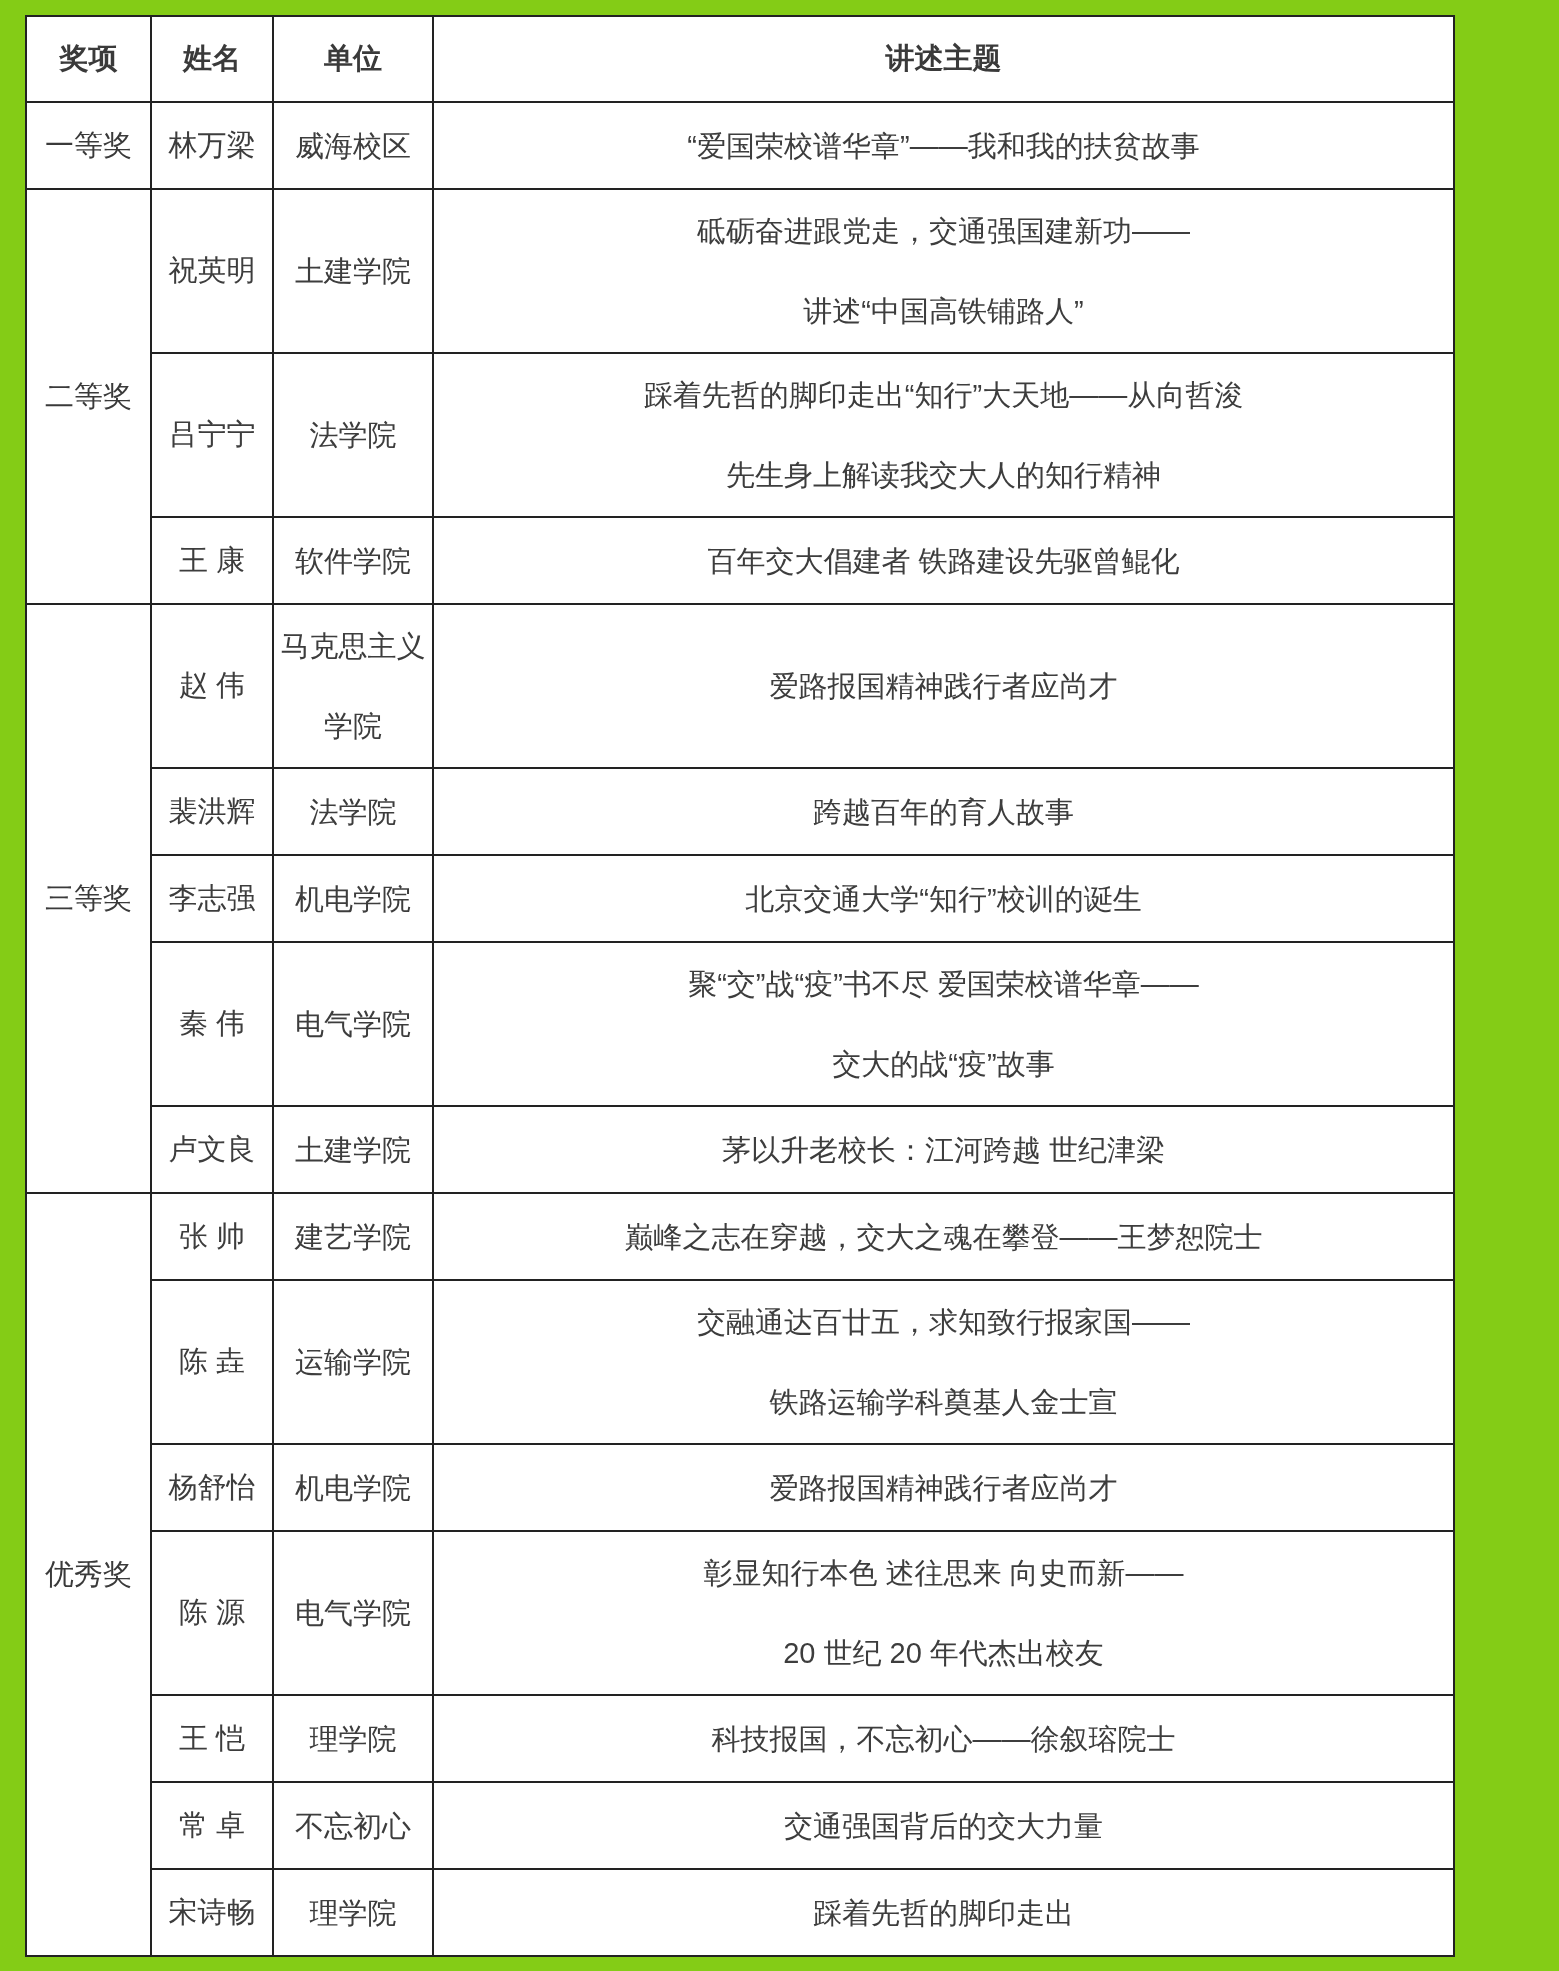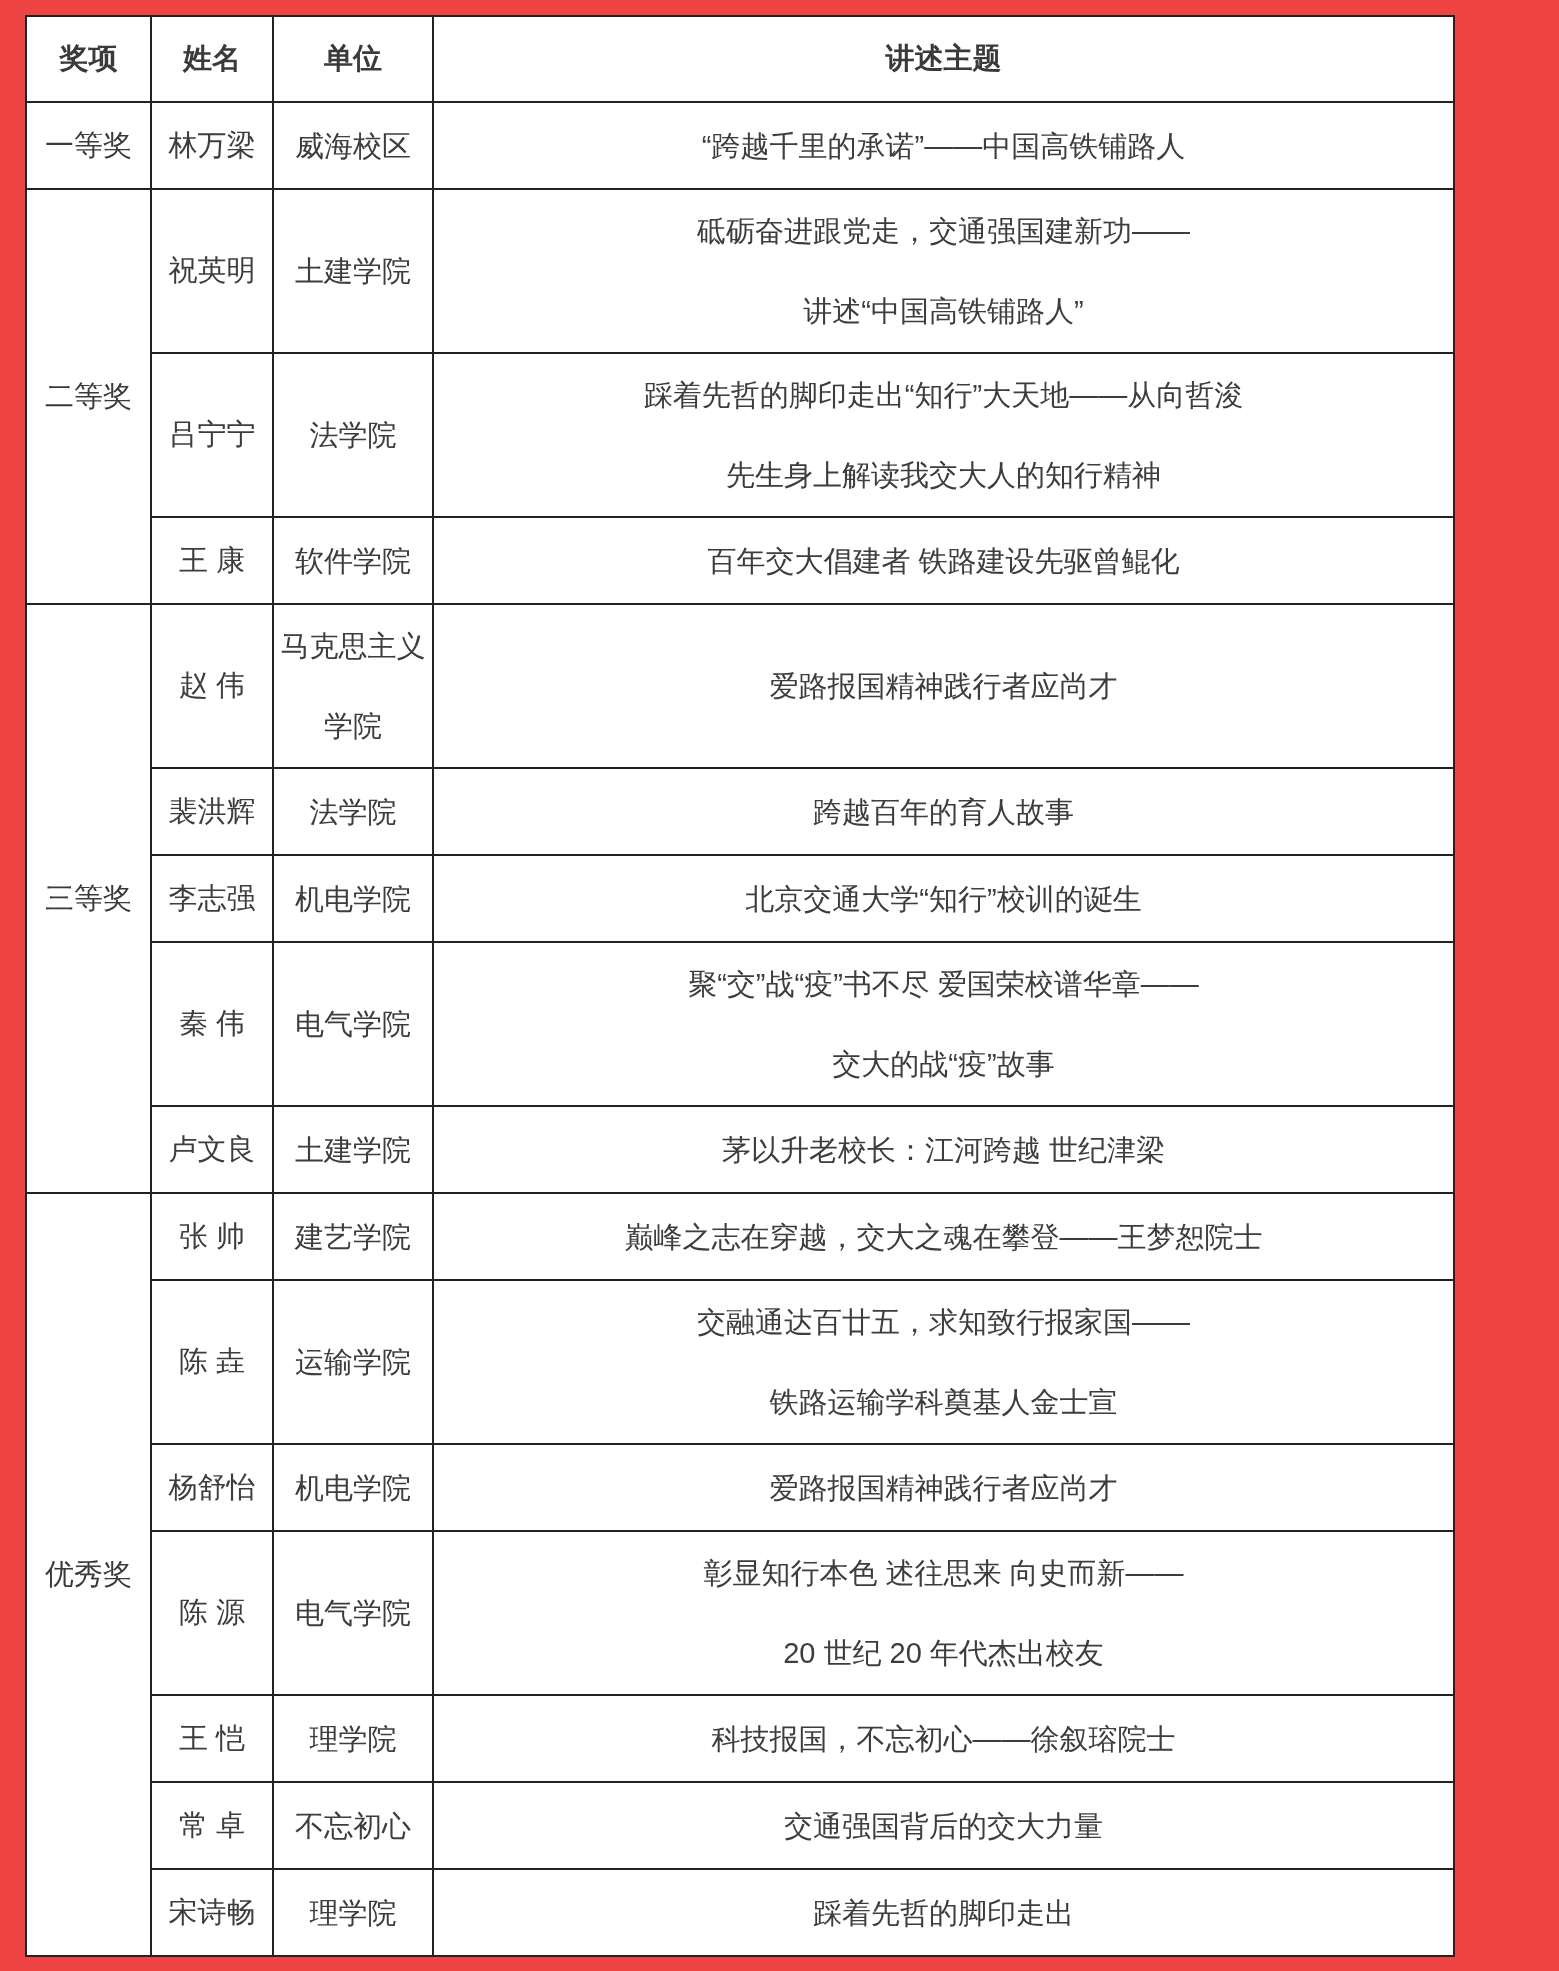--- a/index.html
+++ b/index.html
@@ -10,21 +10,21 @@
   body {
     width: 1559px;
     height: 1971px;
     position: relative;
     font-family: "Liberation Sans", "DejaVu Sans", sans-serif;
     color: #3d3d3d;
   }
   .page {
     position: absolute;
     inset: 0;
-    background: #ef4444;
+    background: #84cc16;
   }
   table.awards {
     position: absolute;
     left: 25px;
     top: 15px;
     width: 1430px;
     border-collapse: collapse;
     table-layout: fixed;
   }
   col.c-award { width: 125px; }
@@ -67,21 +67,21 @@
         </tr>
     </thead>
     <tbody>
         <tr class="short">
           <td class="award" rowspan="1">一等奖</td>
           <td class="name">林万梁</td>
           <td class="unit">
             <div class="cell-line">威海校区</div>
           </td>
           <td class="theme">
-            <div class="cell-line">“跨越千里的承诺”——中国高铁铺路人</div>
+            <div class="cell-line">“爱国荣校谱华章”——我和我的扶贫故事</div>
           </td>
         </tr>
         <tr class="tall">
           <td class="award" rowspan="3">二等奖</td>
           <td class="name">祝英明</td>
           <td class="unit">
             <div class="cell-line">土建学院</div>
           </td>
           <td class="theme">
             <div class="cell-line">砥砺奋进跟党走，交通强国建新功——</div>

